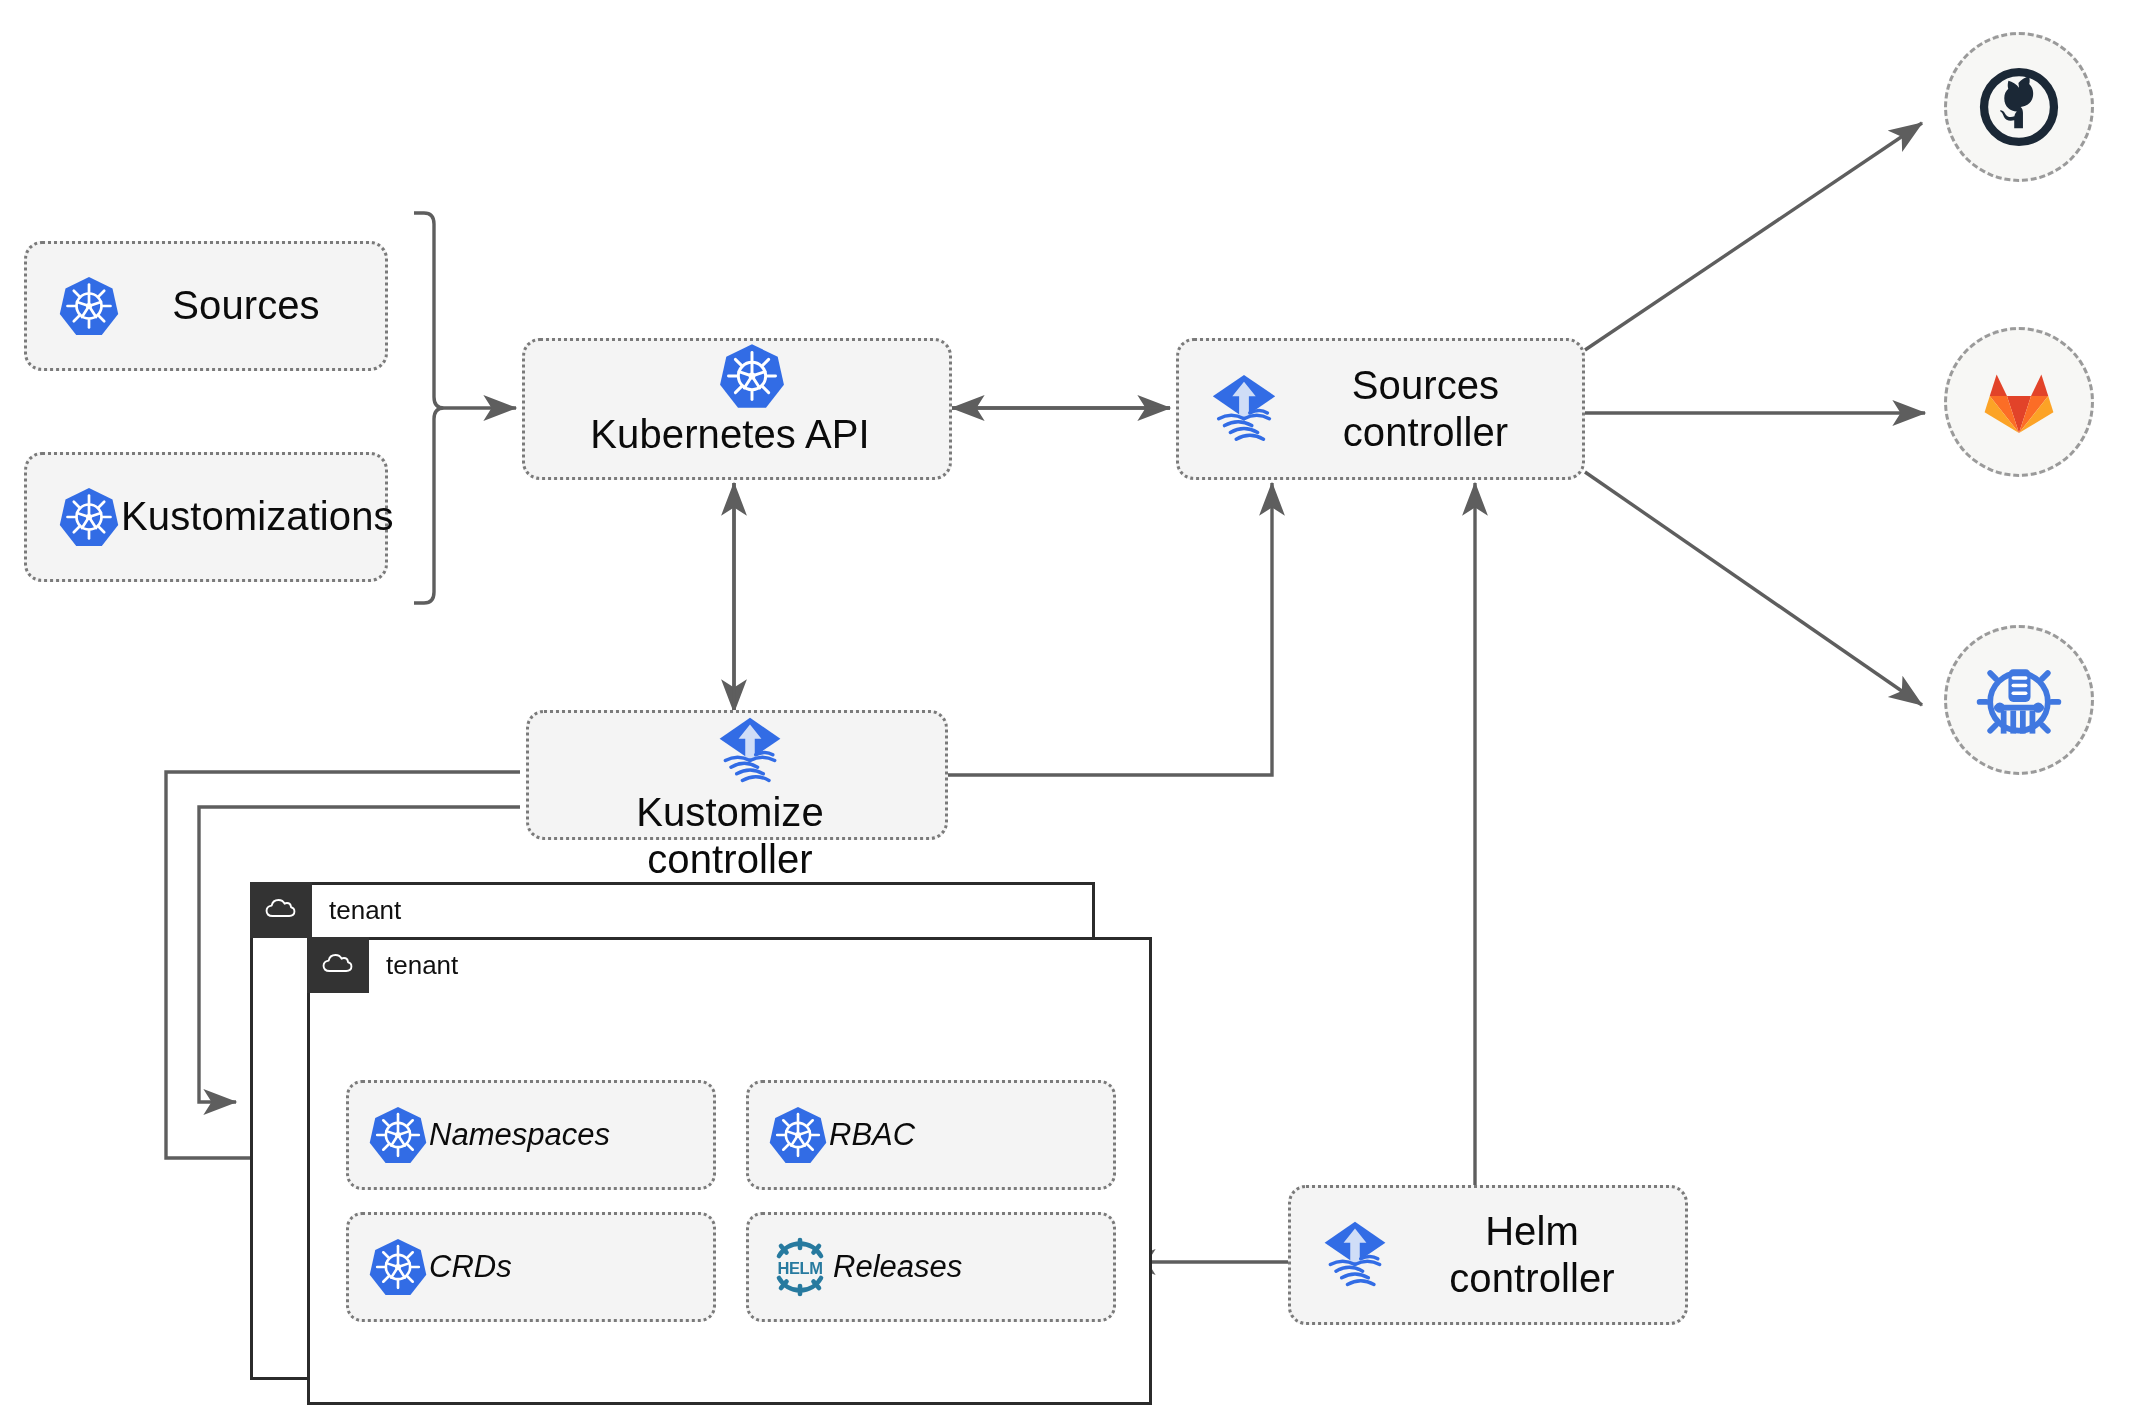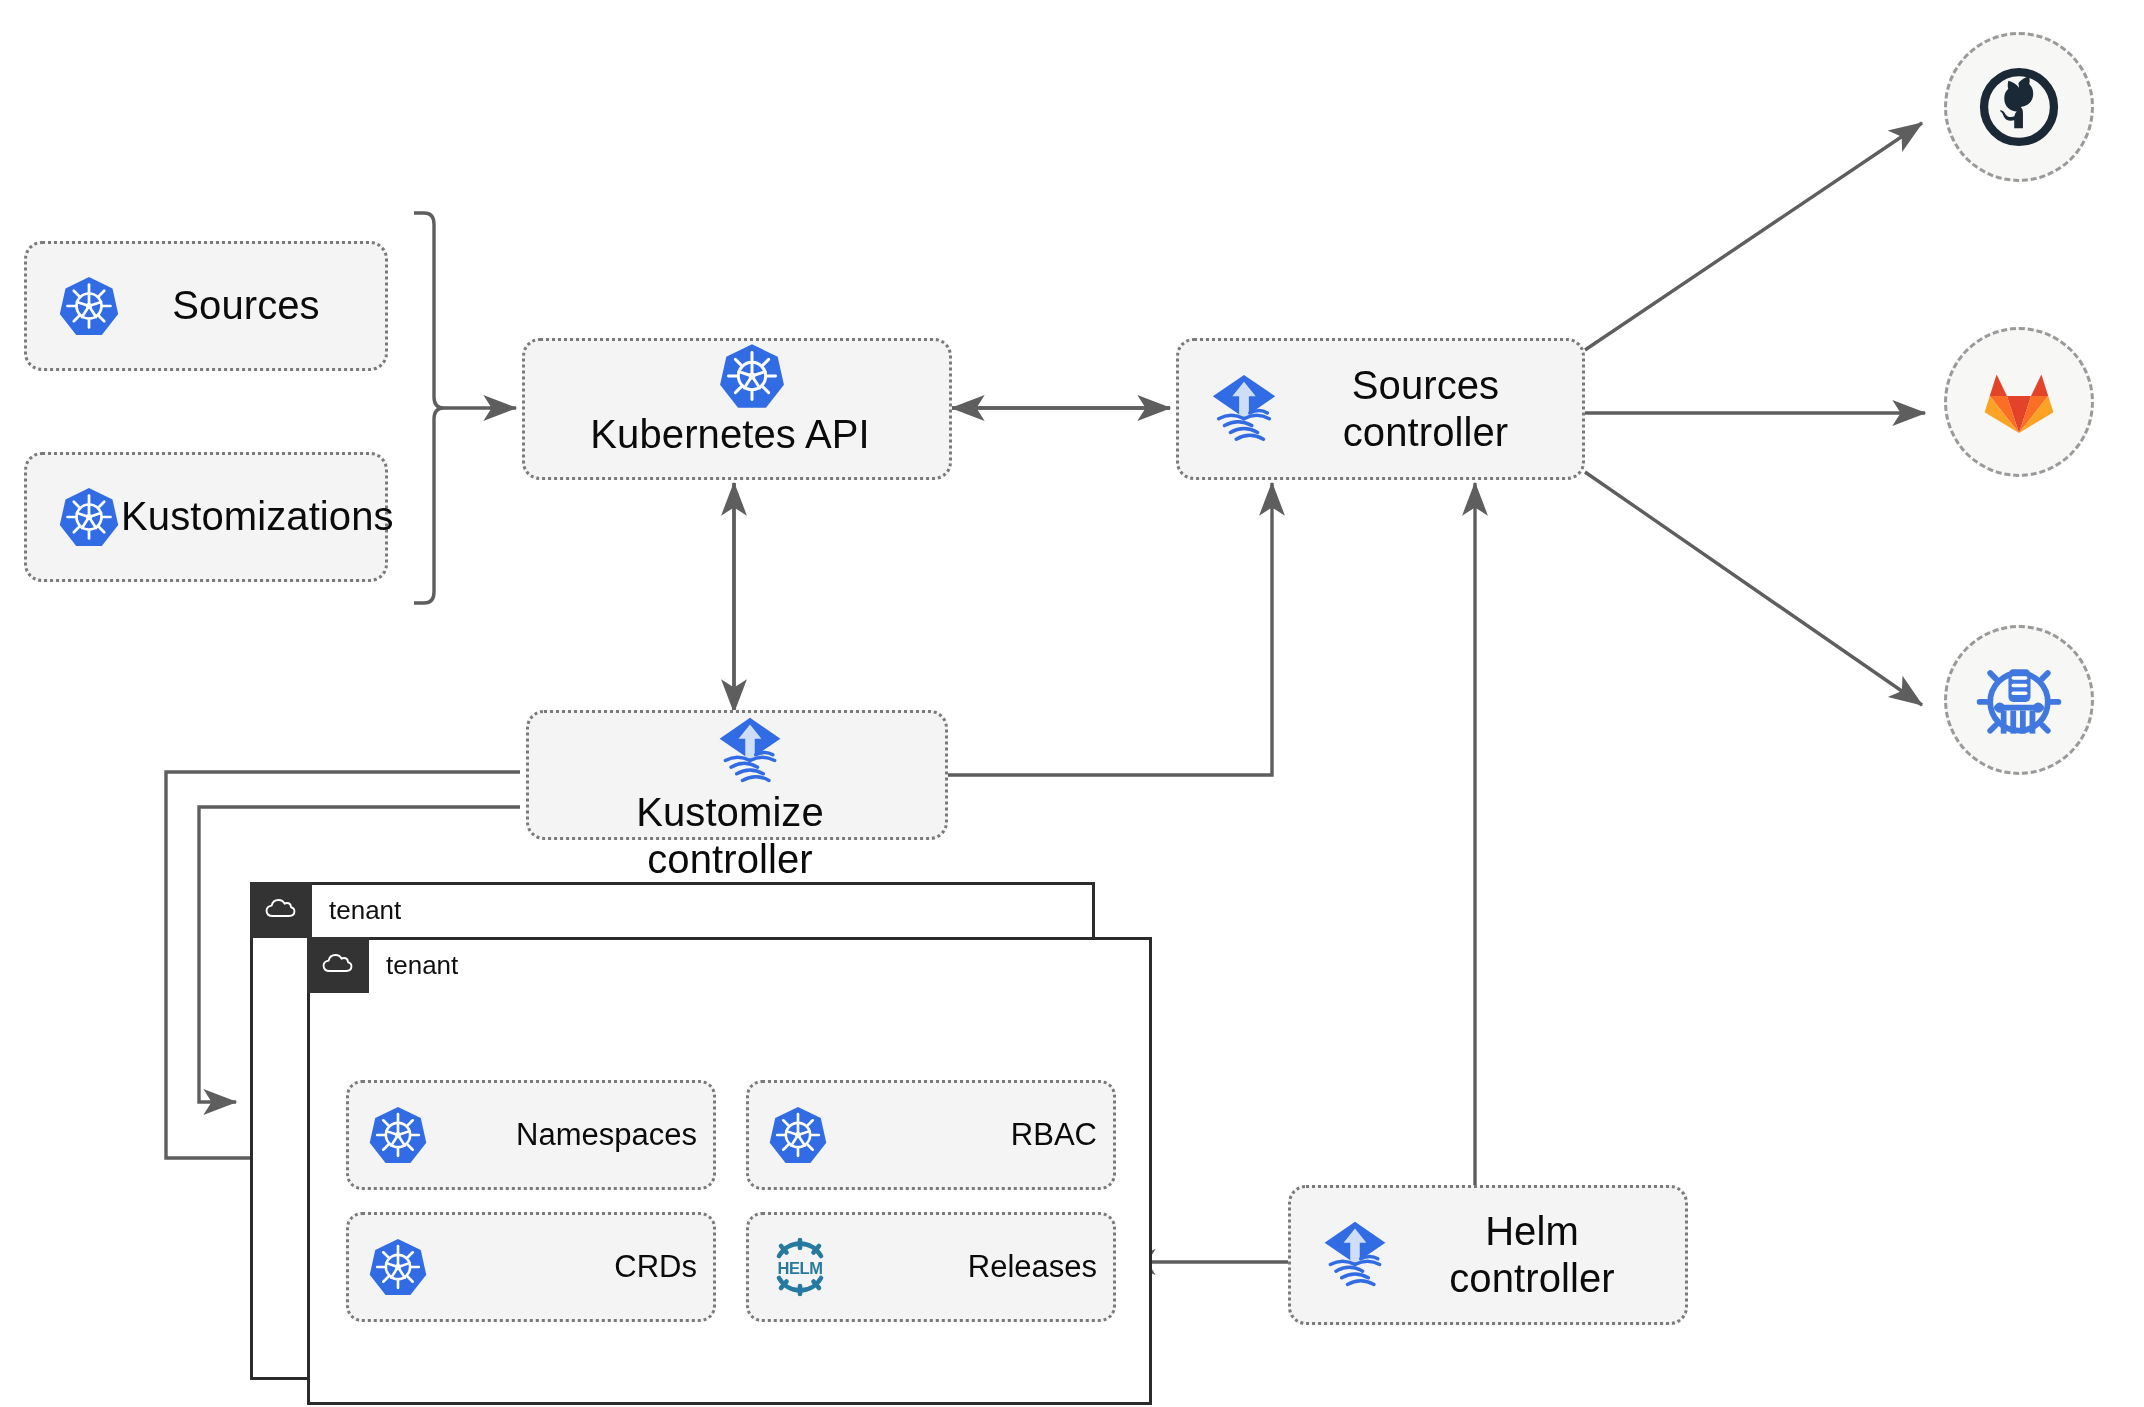--- a/index.html
+++ b/index.html
@@ -40,21 +40,21 @@
   .tenant .tabtitle{
     position:absolute;top:-3px;height:56px;display:flex;align-items:center;
     font-size:26px;color:#111;text-align:right;
   }
   .tenant-inner{position:absolute;display:grid;grid-template-columns:1fr 1fr;gap:22px 30px;}
   .cell{
     background:#f4f4f4;border:3px dotted #7a7a7a;border-radius:16px;
     display:flex;align-items:center;box-sizing:border-box;height:110px;
   }
   .cell .ic{flex:0 0 auto;display:flex;align-items:center;justify-content:center;padding-left:18px;}
-  .cell .lbl{flex:1 1 auto;text-align:right;font-size:31px;color:#0b0b0b;padding-right:16px;}
+  .cell .lbl{flex:1 1 auto;text-align:left;font-size:31px;color:#0b0b0b;padding-right:16px;font-style:italic;}
 </style>
 </head>
 <body>
 
 <div id="stage">
 
   <svg class="edges" viewBox="0 0 2144 1407">
     <defs>
       <marker id="ah" markerWidth="12" markerHeight="12" refX="9.6" refY="4.2" orient="auto" markerUnits="strokeWidth">
         <path d="M0,0.4 L10,4.2 L0,8 L2.4,4.2 Z" fill="#5E5E5E"></path>

